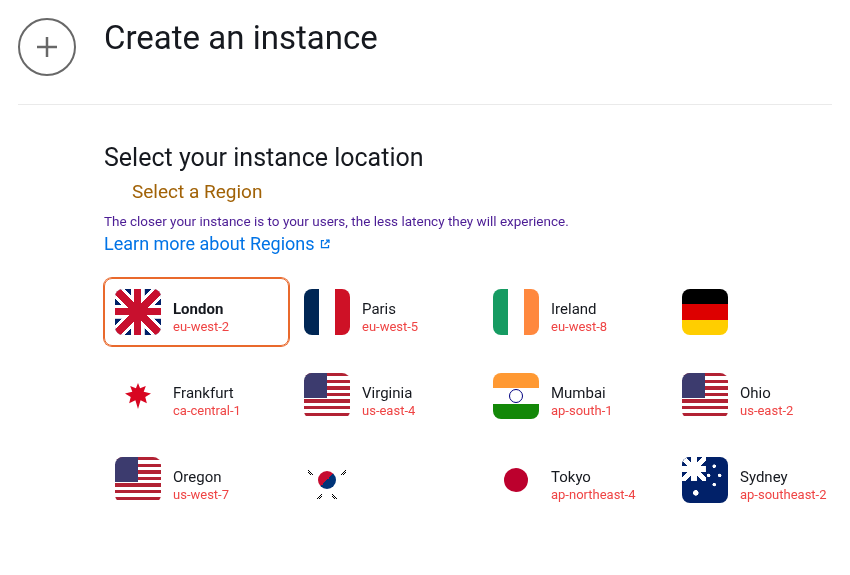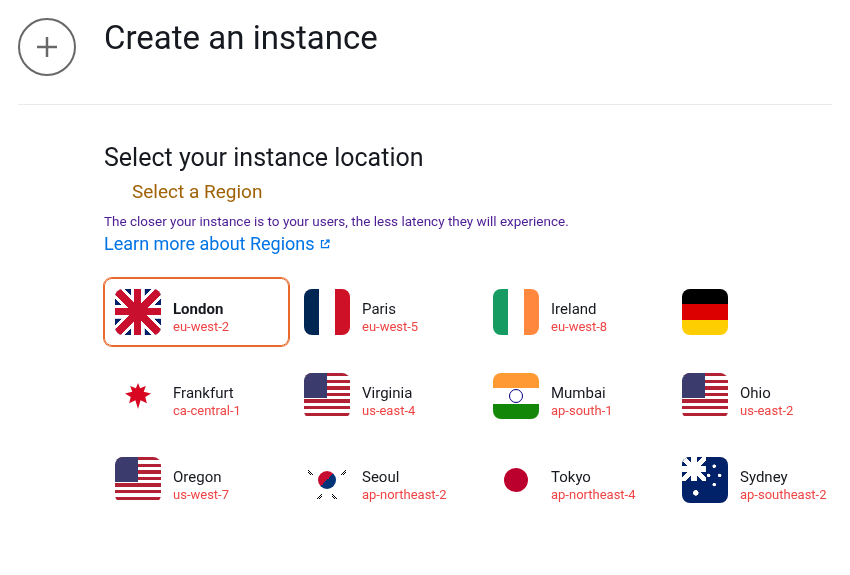--- a/index.html
+++ b/index.html
@@ -284,24 +284,20 @@
       </div>
       <div class="region-card">
         <div class="flag flag-us"></div>
         <div class="region-text">
           <div class="region-name">Oregon</div>
           <div class="region-code">us-west-7</div>
         </div>
       </div>
       <div class="region-card">
         <div class="flag flag-kr"></div>
-        <div class="region-text">
-          <div class="region-name">Seoul</div>
-          <div class="region-code">ap-northeast-2</div>
-        </div>
       </div>
       <div class="region-card">
         <div class="flag flag-jp"></div>
         <div class="region-text">
           <div class="region-name">Tokyo</div>
           <div class="region-code">ap-northeast-4</div>
         </div>
       </div>
       <div class="region-card">
         <div class="flag flag-au"></div>

